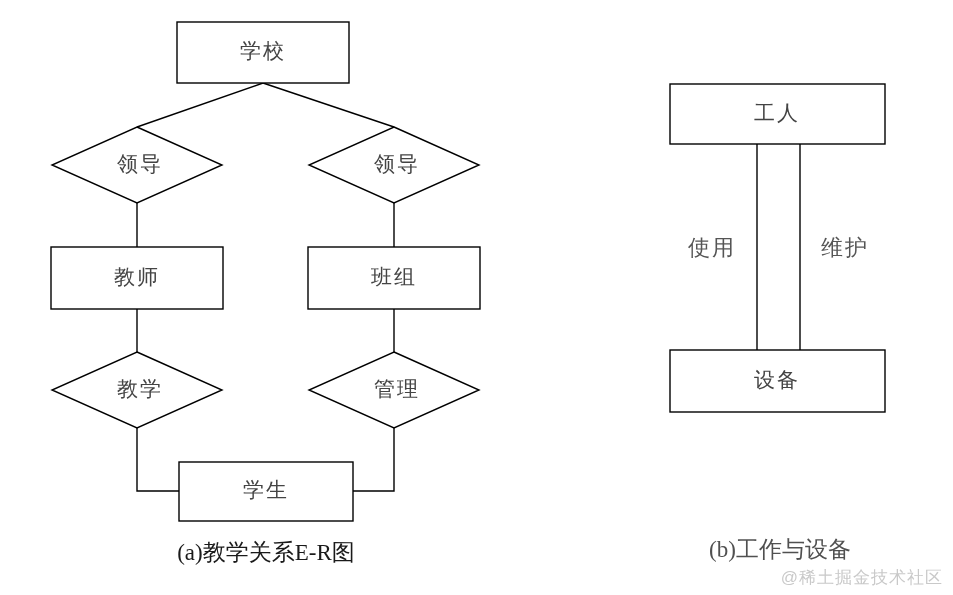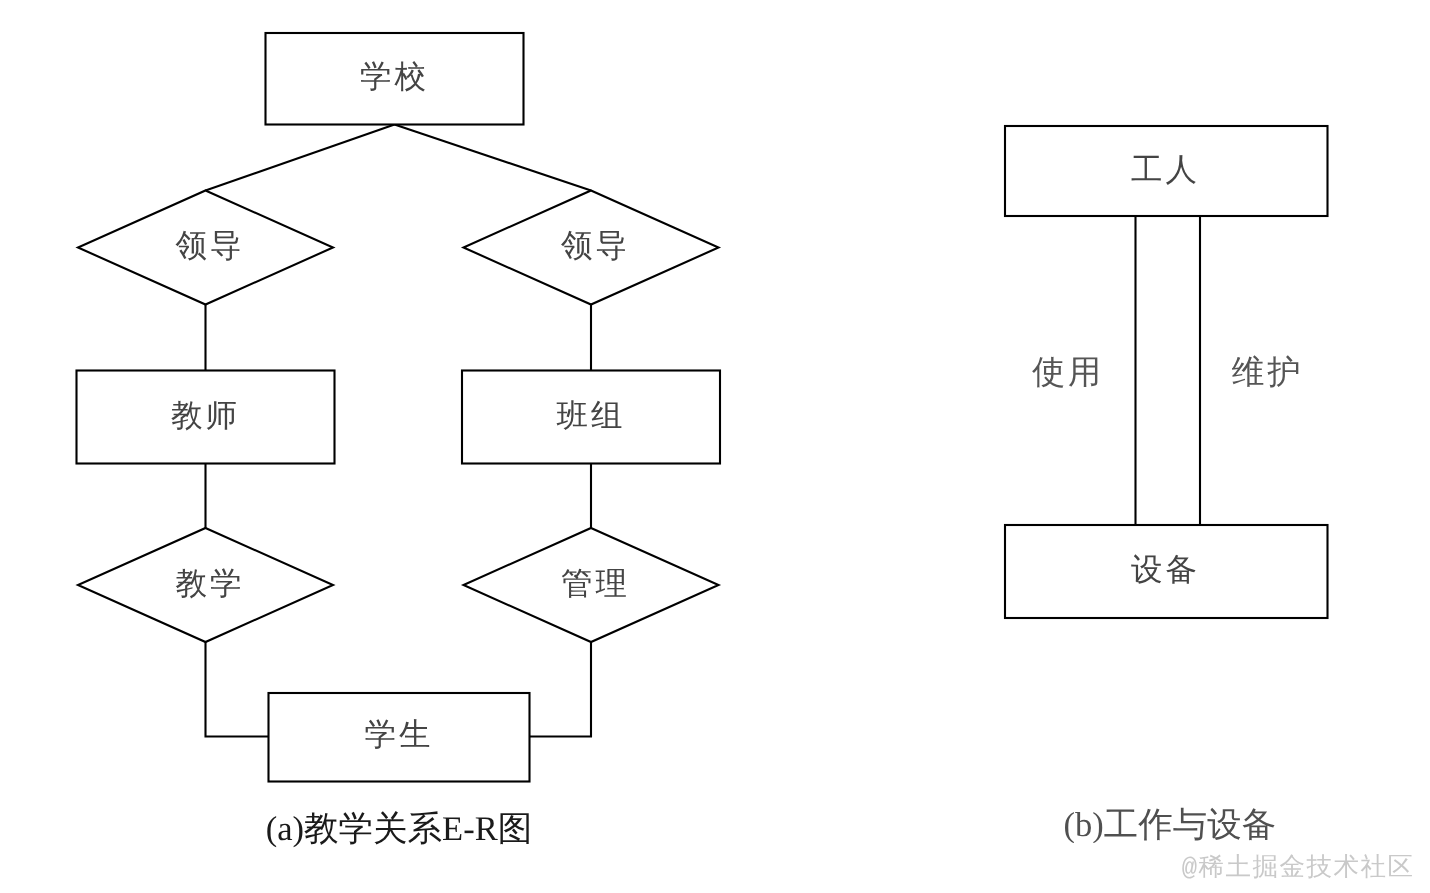--- a/index.html
+++ b/index.html
@@ -57,21 +57,21 @@
     letter-spacing: 0px;
   }
   .er-caption-faded {
     fill: #2a2a2a;
     opacity: 0.82;
   }
   .watermark {
     position: absolute;
     right: 10px;
     bottom: 6px;
-    font-family: Liberation Mono, monospace;
+    font-family: Liberation Sans, sans-serif;
     font-size: 17px;
     color: #c9c9c9;
     letter-spacing: 1px;
     white-space: nowrap;
     user-select: none;
   }
 </style>
 </head>
 <body>
 

